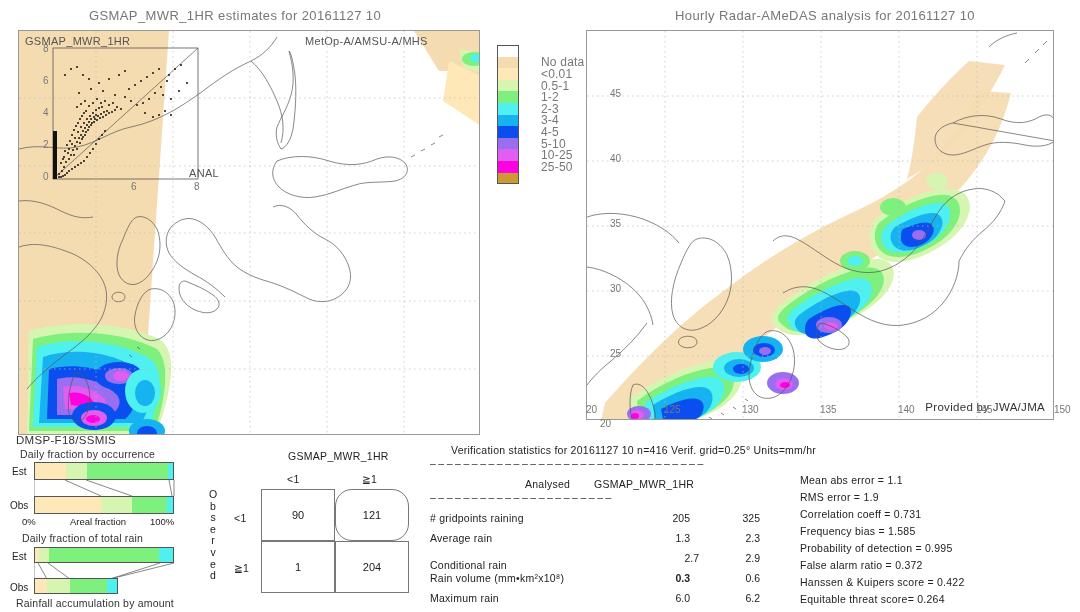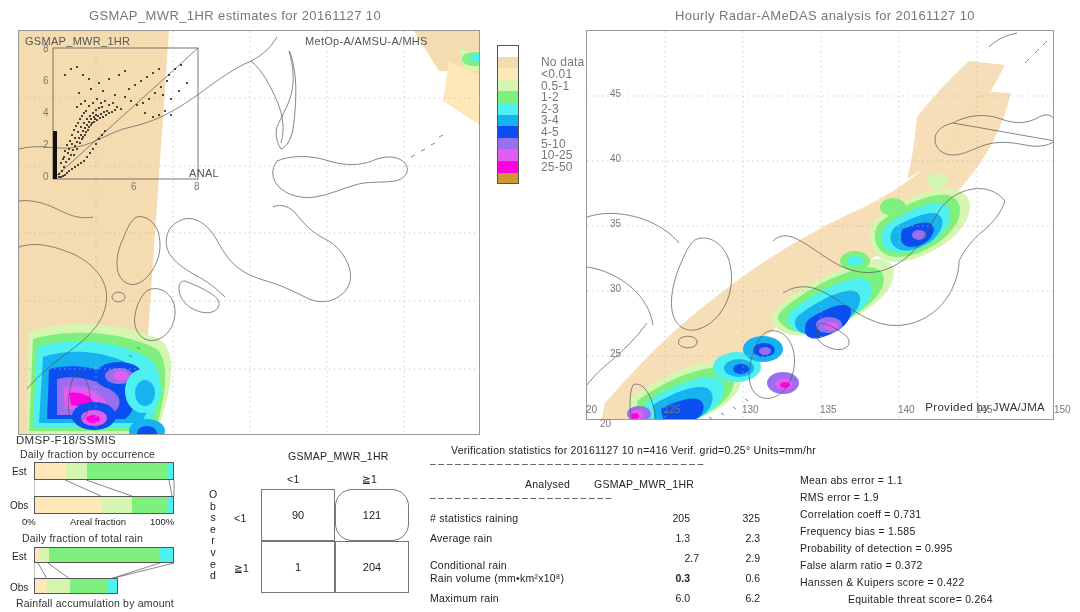--- a/index.html
+++ b/index.html
@@ -611,21 +611,21 @@
   <div class="ctabcell" style="left:261px; top:541px; width:74px; height:52px;">1</div>
   <div class="ctabcell" style="left:335px; top:541px; width:74px; height:52px;">204</div>
 
   <div class="stat" style="left:451px; top:444px;">Verification statistics for 20161127 10  n=416  Verif. grid=0.25°  Units=mm/hr</div>
   <div class="dashed" style="left:430px; top:457px; color:#333;">– – – – – – – – – – – – – – – – – – – – – – – – – – – – – – – – –</div>
 
   <div class="stat" style="left:525px; top:478px;">Analysed</div>
   <div class="stat" style="left:594px; top:478px;">GSMAP_MWR_1HR</div>
   <div class="dashed" style="left:430px; top:491px; color:#333;">– – – – – – – – – – – – – – – – – – – – – –</div>
 
-  <div class="stat" style="left:430px; top:512px;"># statistics raining</div>
+  <div class="stat" style="left:430px; top:512px;"># gridpoints raining</div>
   <div class="statnum" style="left:640px; top:512px; width:50px;">205</div>
   <div class="statnum" style="left:710px; top:512px; width:50px;">325</div>
 
   <div class="stat" style="left:430px; top:532px;">Average rain</div>
   <div class="statnum" style="left:640px; top:532px; width:50px;">1.3</div>
   <div class="statnum" style="left:710px; top:532px; width:50px;">2.3</div>
 
   <div class="stat" style="left:430px; top:552px;margin-top:7px;">Conditional rain</div>
   <div class="statnum" style="left:649px; top:552px; width:50px;">2.7</div>
   <div class="statnum" style="left:710px; top:552px; width:50px;">2.9</div>
@@ -638,15 +638,15 @@
   <div class="statnum" style="left:640px; top:592px; width:50px;">6.0</div>
   <div class="statnum" style="left:710px; top:592px; width:50px;">6.2</div>
 
   <div class="stat" style="left:800px; top:474px;">Mean abs error = 1.1</div>
   <div class="stat" style="left:800px; top:491px;">RMS error = 1.9</div>
   <div class="stat" style="left:800px; top:508px;">Correlation coeff = 0.731</div>
   <div class="stat" style="left:800px; top:525px;">Frequency bias = 1.585</div>
   <div class="stat" style="left:800px; top:542px;">Probability of detection = 0.995</div>
   <div class="stat" style="left:800px; top:559px;">False alarm ratio = 0.372</div>
   <div class="stat" style="left:800px; top:576px;">Hanssen &amp; Kuipers score = 0.422</div>
-  <div class="stat" style="left:800px; top:593px;margin-left:48px;">Equitable threat score= 0.264</div>
+  <div class="stat" style="left:800px; top:593px;">Equitable threat score= 0.264</div>
 
 </div>
 
 </body></html>

